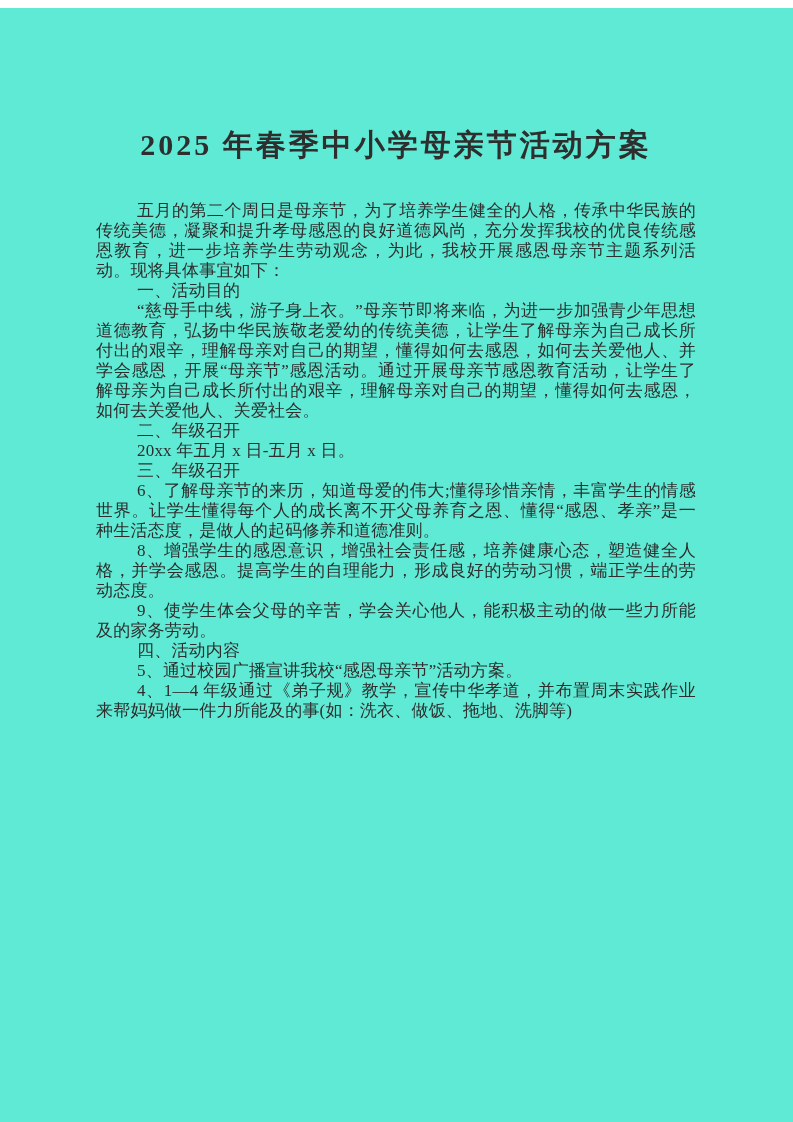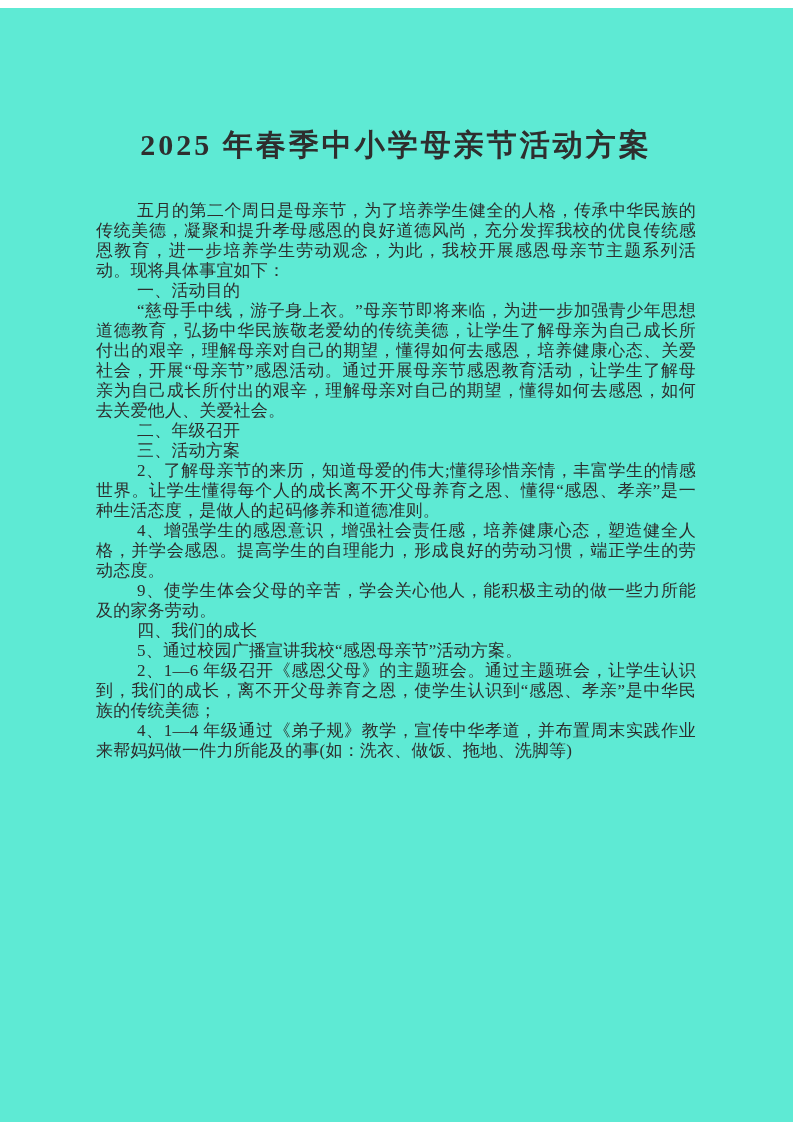--- a/index.html
+++ b/index.html
@@ -38,24 +38,24 @@
   }
 </style>
 </head>
 <body>
 
 <div class="page">
   <h1 class="doc-title">2025 年春季中小学母亲节活动方案</h1>
 
   <p class="para">五月的第二个周日是母亲节，为了培养学生健全的人格，传承中华民族的传统美德，凝聚和提升孝母感恩的良好道德风尚，充分发挥我校的优良传统感恩教育，进一步培养学生劳动观念，为此，我校开展感恩母亲节主题系列活动。现将具体事宜如下：</p>
   <p class="para">一、活动目的</p>
-  <p class="para">“慈母手中线，游子身上衣。”母亲节即将来临，为进一步加强青少年思想道德教育，弘扬中华民族敬老爱幼的传统美德，让学生了解母亲为自己成长所付出的艰辛，理解母亲对自己的期望，懂得如何去感恩，培养健康心态、关爱社会，开展“母亲节”感恩活动。通过开展母亲节感恩教育活动，让学生了解母亲为自己成长所付出的艰辛，理解母亲对自己的期望，懂得如何去感恩，如何去关爱他人、关爱社会。</p>
+  <p class="para">“慈母手中线，游子身上衣。”母亲节即将来临，为进一步加强青少年思想道德教育，弘扬中华民族敬老爱幼的传统美德，让学生了解母亲为自己成长所付出的艰辛，理解母亲对自己的期望，懂得如何去感恩，如何去关爱他人、并学会感恩，开展“母亲节”感恩活动。通过开展母亲节感恩教育活动，让学生了解母亲为自己成长所付出的艰辛，理解母亲对自己的期望，懂得如何去感恩，如何去关爱他人、关爱社会。</p>
   <p class="para">二、年级召开</p>
-  <p class="para">三、活动方案</p>
-  <p class="para">2、了解母亲节的来历，知道母爱的伟大;懂得珍惜亲情，丰富学生的情感世界。让学生懂得每个人的成长离不开父母养育之恩、懂得“感恩、孝亲”是一种生活态度，是做人的起码修养和道德准则。</p>
-  <p class="para">4、增强学生的感恩意识，增强社会责任感，培养健康心态，塑造健全人格，并学会感恩。提高学生的自理能力，形成良好的劳动习惯，端正学生的劳动态度。</p>
+  <p class="para">20xx 年五月 x 日-五月 x 日。</p>
+  <p class="para">三、年级召开</p>
+  <p class="para">6、了解母亲节的来历，知道母爱的伟大;懂得珍惜亲情，丰富学生的情感世界。让学生懂得每个人的成长离不开父母养育之恩、懂得“感恩、孝亲”是一种生活态度，是做人的起码修养和道德准则。</p>
+  <p class="para">8、增强学生的感恩意识，增强社会责任感，培养健康心态，塑造健全人格，并学会感恩。提高学生的自理能力，形成良好的劳动习惯，端正学生的劳动态度。</p>
   <p class="para">9、使学生体会父母的辛苦，学会关心他人，能积极主动的做一些力所能及的家务劳动。</p>
-  <p class="para">四、我们的成长</p>
+  <p class="para">四、活动内容</p>
   <p class="para">5、通过校园广播宣讲我校“感恩母亲节”活动方案。</p>
-  <p class="para">2、1—6 年级召开《感恩父母》的主题班会。通过主题班会，让学生认识到，我们的成长，离不开父母养育之恩，使学生认识到“感恩、孝亲”是中华民族的传统美德；</p>
   <p class="para">4、1—4 年级通过《弟子规》教学，宣传中华孝道，并布置周末实践作业来帮妈妈做一件力所能及的事(如：洗衣、做饭、拖地、洗脚等)</p>
 
 </div>
 
 </body></html>

